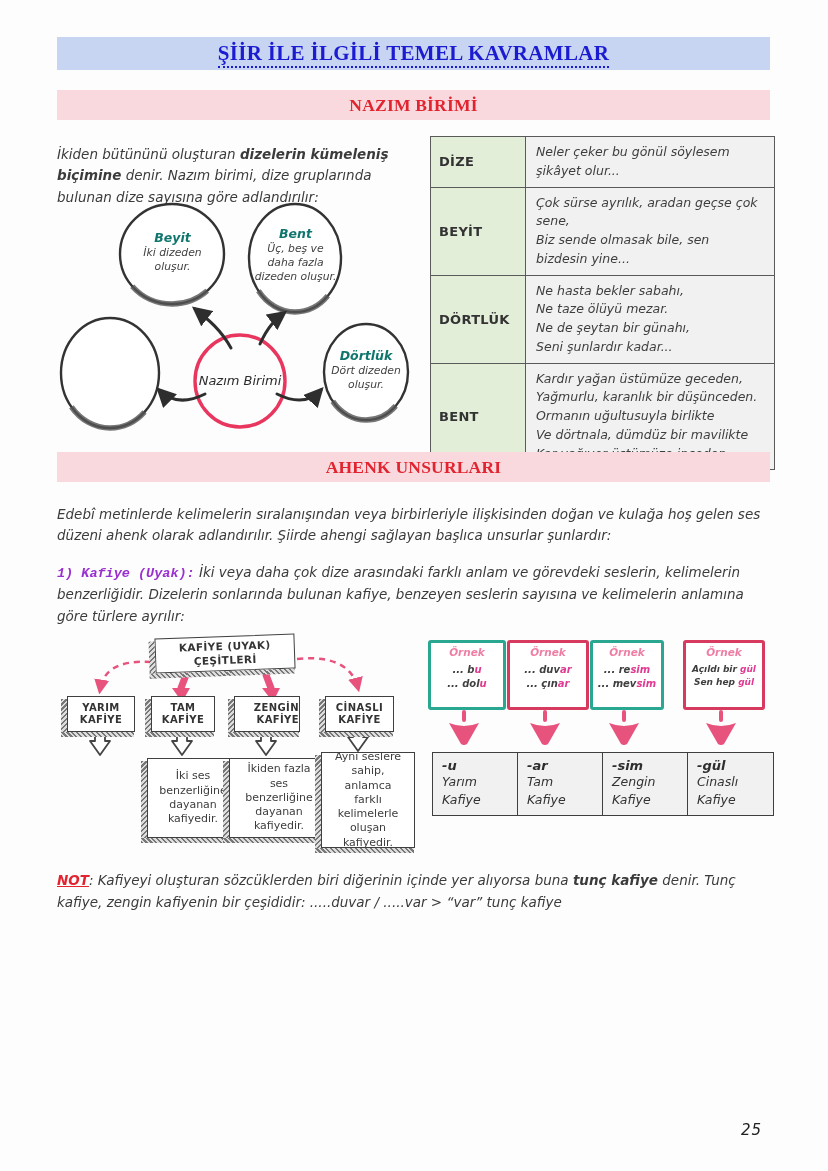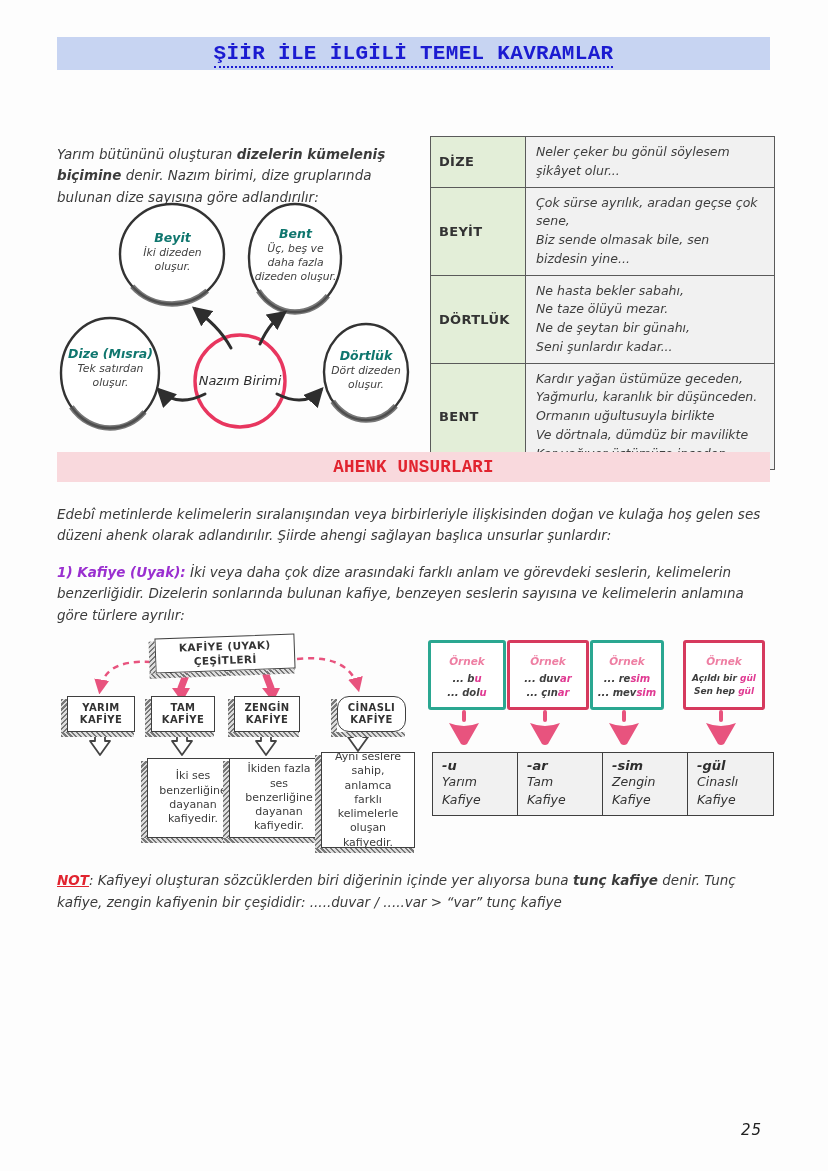--- a/index.html
+++ b/index.html
@@ -1,29 +1,29 @@
 <!DOCTYPE html>
 <html><head>
 <meta charset="utf-8">
 <style>
   html,body{margin:0;padding:0;background:#ffffff;}
   .page{position:relative;width:828px;height:1171px;background:#fdfdfd;
         font-family:"DejaVu Sans",sans-serif;color:#3b3b3b;overflow:hidden;}
 
   
   .banner{position:absolute;left:57px;width:713px;text-align:center;font-weight:bold;
-          font-family:Liberation Mono, monospace;}
+          font-family:Liberation Serif, serif;}
   .banner-blue{top:37px;height:33px;background:#c7d4f2;color:#1b1bd1;font-size:21px;line-height:33px;letter-spacing:.3px;}
   .banner-blue .ul{border-bottom:2px dotted #1b1bd1;padding-bottom:1px;}
   .banner-pink{height:30px;background:#f9d9dd;color:#e1242f;font-size:17.5px;line-height:30px;letter-spacing:.2px;}
   .banner-nazim{top:90px;} .banner-ahenk{top:452px;}
   .para{position:absolute;left:57px;width:716px;font-size:13.5px;line-height:1.62;font-style:italic;color:#3b3b3b;}
   .intro{position:absolute;left:57px;top:130px;width:366px;font-size:13.5px;line-height:1.6;font-style:italic;}
   .bold{font-weight:bold;}
-  .kafiye-label{color:#9a2fd0;font-weight:bold;}
+  .kafiye-label{color:#9a2fd0;font-weight:bold;font-family:Liberation Mono, monospace;}
   .note-label{color:#e1242f;font-weight:bold;text-decoration:underline;}
 
   
   .bubble-diagram{position:absolute;left:55px;top:196px;width:368px;height:246px;}
   .bubble-diagram svg{position:absolute;left:0;top:0;}
   .bubble{position:absolute;text-align:center;font-style:italic;}
   .bubble-title{font-weight:bold;font-size:12.5px;color:#0f766e;margin-bottom:1px;}
   .bubble-desc{font-size:10.8px;line-height:1.3;color:#424242;}
   .center-label{position:absolute;left:140px;top:177px;width:90px;text-align:center;
                 font-size:13px;font-style:italic;color:#2c2c2c;}
@@ -41,33 +41,33 @@
   .kafiye-left svg{position:absolute;left:0;top:0;}
   .box3d{position:absolute;background:#fff;border:1.8px solid #3f3f3f;text-align:center;}
   .box3d::before{content:"";position:absolute;left:-7px;top:2px;height:calc(100% + 4px);width:6px;
      background:repeating-linear-gradient(135deg,#777 0 1.5px,#ddd 1.5px 3.5px);}
   .box3d::after{content:"";position:absolute;left:-7px;bottom:-6px;width:calc(100% + 7px);height:5px;
      background:repeating-linear-gradient(45deg,#777 0 1.5px,#ddd 1.5px 3.5px);}
   .root-box{left:100px;top:4px;width:138px;padding:3px 0;transform:rotate(-2deg);
             font-size:10.5px;font-weight:bold;letter-spacing:.4px;line-height:1.3;color:#333;}
   .type-box{top:64px;height:34px;font-size:10px;font-weight:bold;letter-spacing:.4px;
             display:flex;align-items:center;justify-content:center;line-height:1.25;color:#333;}
-  .t1{left:12px;width:66px;} .t2{left:96px;width:62px;} .t3{left:179px;width:64px;} .t4{left:282px;width:67px;border-radius:12px;}
+  .t1{left:12px;width:66px;} .t2{left:96px;width:62px;} .t3{left:179px;width:64px;text-align:right;} .t4{left:270px;width:67px;}
   .desc-box{top:126px;font-size:11px;line-height:1.3;padding:8px;
             display:flex;align-items:center;justify-content:center;color:#3d3d3d;}
   .d1{left:4px;width:80px;height:62px;} .d2{left:92px;width:74px;height:62px;}
   .d3{left:174px;width:82px;height:62px;} .d4{left:266px;width:76px;height:78px;top:120px;}
 
   
   .ornek-right{position:absolute;left:425px;top:632px;width:350px;height:230px;}
   .ornek-right svg{position:absolute;left:0;top:0;}
   .card{position:absolute;top:8px;height:64px;border-radius:3px;text-align:center;background:#fff;}
   .card.teal{border:3px solid #2aa791;} .card.pink{border:3px solid #d63a5e;}
   .c1{left:3px;width:72px;} .c2{left:82px;width:76px;} .c3{left:165px;width:68px;} .c4{left:258px;width:76px;}
-  .card-head{color:#ee7fa3;font-weight:bold;font-size:10.5px;font-style:italic;margin:12px 0 5px;}
+  .card-head{color:#ee7fa3;font-weight:bold;font-size:10.5px;font-style:italic;margin:3px 0 5px;}
   .card-line{font-size:10px;font-weight:bold;font-style:italic;color:#3f3f3f;line-height:1.4;}
   .c4 .card-line{font-size:9px;}
   .hl{color:#e03a92;}
   .result-table{position:absolute;left:7px;top:120px;width:340px;display:grid;
                 grid-template-columns:repeat(4,1fr);border:1.6px solid #3f3f3f;background:#f1f1f1;}
   .result-cell{border-right:1.6px solid #3f3f3f;padding:5px 9px 6px;font-style:italic;}
   .result-cell:last-child{border-right:none;}
   .suffix{font-weight:bold;font-size:13px;color:#2e2e2e;}
   .rline{font-size:12.5px;line-height:1.45;color:#333;}
 
@@ -75,22 +75,23 @@
   .page-num{position:absolute;left:741px;top:1121px;font-size:15px;font-style:italic;color:#222;letter-spacing:1px;}
 </style>
 </head>
 <body>
 
 <div class="page">
 
   <div class="banner banner-blue">
     <span class="ul">ŞİİR İLE İLGİLİ TEMEL KAVRAMLAR</span>
   </div>
-
-  <p class="intro"><span>Yarım bütününü oluşturan </span><span class="bold">dizelerin kümeleniş biçimine</span><span> denir. Nazım birimi, dize gruplarında bulunan dize sayısına göre adlandırılır:</span></p>
+  <div class="banner banner-pink banner-nazim">NAZIM BİRİMİ</div>
+
+  <p class="intro"><span>İkiden bütününü oluşturan </span><span class="bold">dizelerin kümeleniş biçimine</span><span> denir. Nazım birimi, dize gruplarında bulunan dize sayısına göre adlandırılır:</span></p>
 
   <div class="bubble-diagram">
     <svg width="368" height="246" viewBox="0 0 368 246">
       <defs>
         <marker id="ah" viewBox="0 0 10 10" refX="8" refY="5" markerWidth="6.5" markerHeight="6.5" orient="auto-start-reverse">
           <path d="M0,0 L10,5 L0,10 z" fill="#2e2e2e"></path>
         </marker>
       </defs>
       <g>
         <ellipse cx="117" cy="58" rx="52" ry="50" fill="#ffffff" stroke="#333" stroke-width="2.4"></ellipse>
@@ -111,24 +112,20 @@
       </g>
     </svg>
     <div class="bubble" style="left:70px;top:34px;width:95px;">
       <div class="bubble-title">Beyit</div>
       <div class="bubble-desc">İki dizeden oluşur.</div>
     </div>
     <div class="bubble" style="left:198px;top:30px;width:85px;">
       <div class="bubble-title">Bent</div>
       <div class="bubble-desc">Üç, beş ve daha fazla dizeden oluşur.</div>
     </div>
-    <div class="bubble" style="left:9px;top:150px;width:93px;">
-      <div class="bubble-title">Dize (Mısra)</div>
-      <div class="bubble-desc">Tek satırdan oluşur.</div>
-    </div>
     <div class="bubble" style="left:268px;top:152px;width:86px;">
       <div class="bubble-title">Dörtlük</div>
       <div class="bubble-desc">Dört dizeden oluşur.</div>
     </div>
     <div class="center-label">Nazım Birimi</div>
   </div>
 
   <table class="poem-table">
     <tbody>
         <tr>

